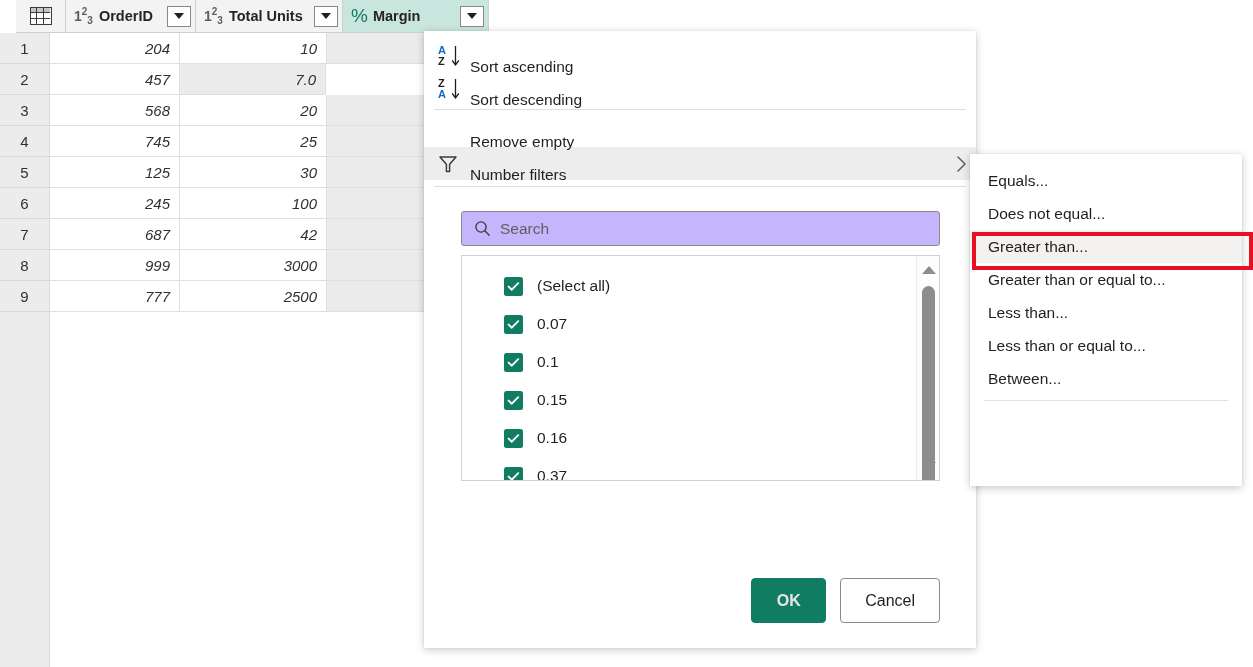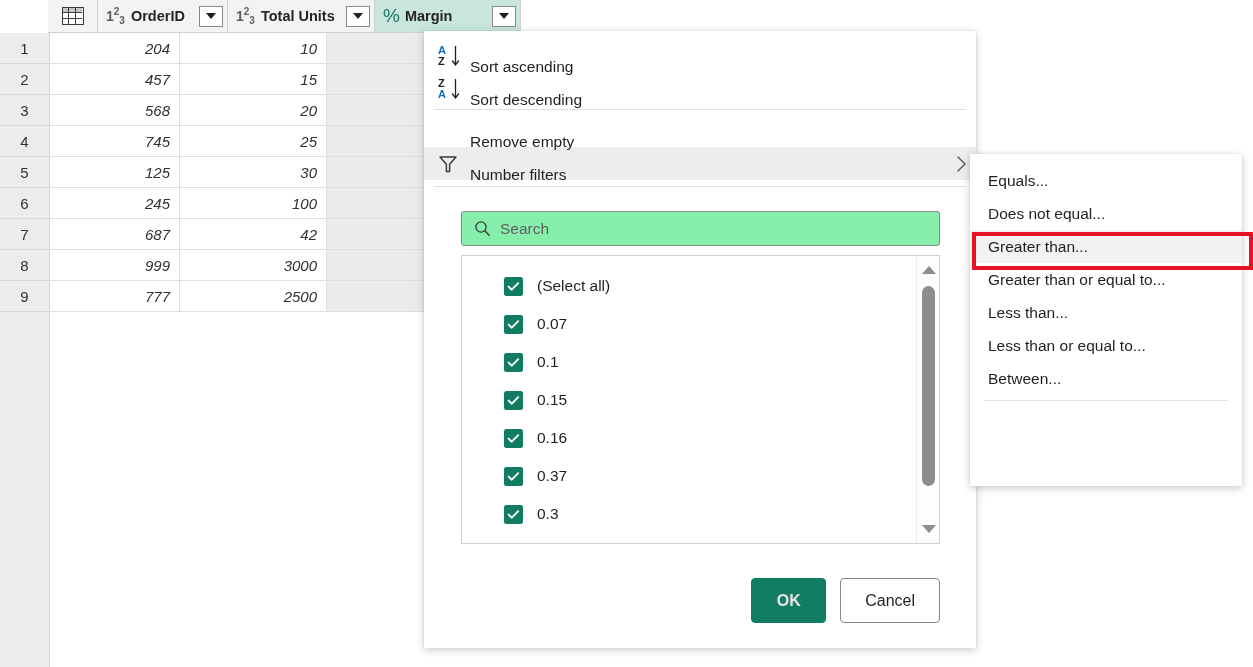--- a/index.html
+++ b/index.html
@@ -18,25 +18,24 @@
 
   
   #grid {
     position: absolute;
     left: 0; top: 0;
     width: 1253px;
     height: 667px;
   }
   .header-row {
     position: absolute;
-    left: 0; top: 0;
+    left: 16px; top: 0;
     height: 33px;
     display: flex;
     align-items: stretch;
-    padding-left: 48px;
   }
   .hcell {
     display: flex;
     align-items: center;
     box-sizing: border-box;
     border-right: 1px solid #d0d0d0;
     border-bottom: 1px solid #d0d0d0;
     background: #f3f3f3;
     font-size: 14.5px;
     font-weight: bold;
@@ -210,36 +209,36 @@
   }
 
   
   .search-box {
     position: absolute;
     left: 37px; top: 180px;
     width: 479px; height: 35px;
     box-sizing: border-box;
     border: 1px solid #8a8886;
     border-radius: 3px;
-    background: #86efac;
+    background: #c4b5fd;
     display: flex;
     align-items: center;
     padding-left: 12px;
   }
   .search-box .sicon { margin-right: 9px; display: flex; }
   .search-box .splaceholder {
     font-size: 15.5px;
     color: #605e5c;
   }
 
   
   .listbox {
     position: absolute;
     left: 37px; top: 224px;
-    width: 479px; height: 289px;
+    width: 479px; height: 226px;
     box-sizing: border-box;
     border: 1px solid #d1d1d1;
     background: #ffffff;
     overflow: hidden;
   }
   .lb-item {
     height: 38px;
     display: flex;
     align-items: center;
     padding-left: 42px;
@@ -422,21 +421,20 @@
   <div id="rows-host">
       <div class="grid-row" style="top: 33px;">
         <div class="cell gutter">1</div>
         <div class="cell c-orderid">204</div>
         <div class="cell c-units">10</div>
         <div class="cell c-margin">10.0</div>
       </div>
       <div class="grid-row" style="top: 64px;">
         <div class="cell gutter">2</div>
         <div class="cell c-orderid">457</div>
-        <div class="cell c-units">15</div>
         <div class="cell c-margin">7.0</div>
       </div>
       <div class="grid-row" style="top: 95px;">
         <div class="cell gutter">3</div>
         <div class="cell c-orderid">568</div>
         <div class="cell c-units">20</div>
         <div class="cell c-margin">15.0</div>
       </div>
       <div class="grid-row" style="top: 126px;">
         <div class="cell gutter">4</div>

